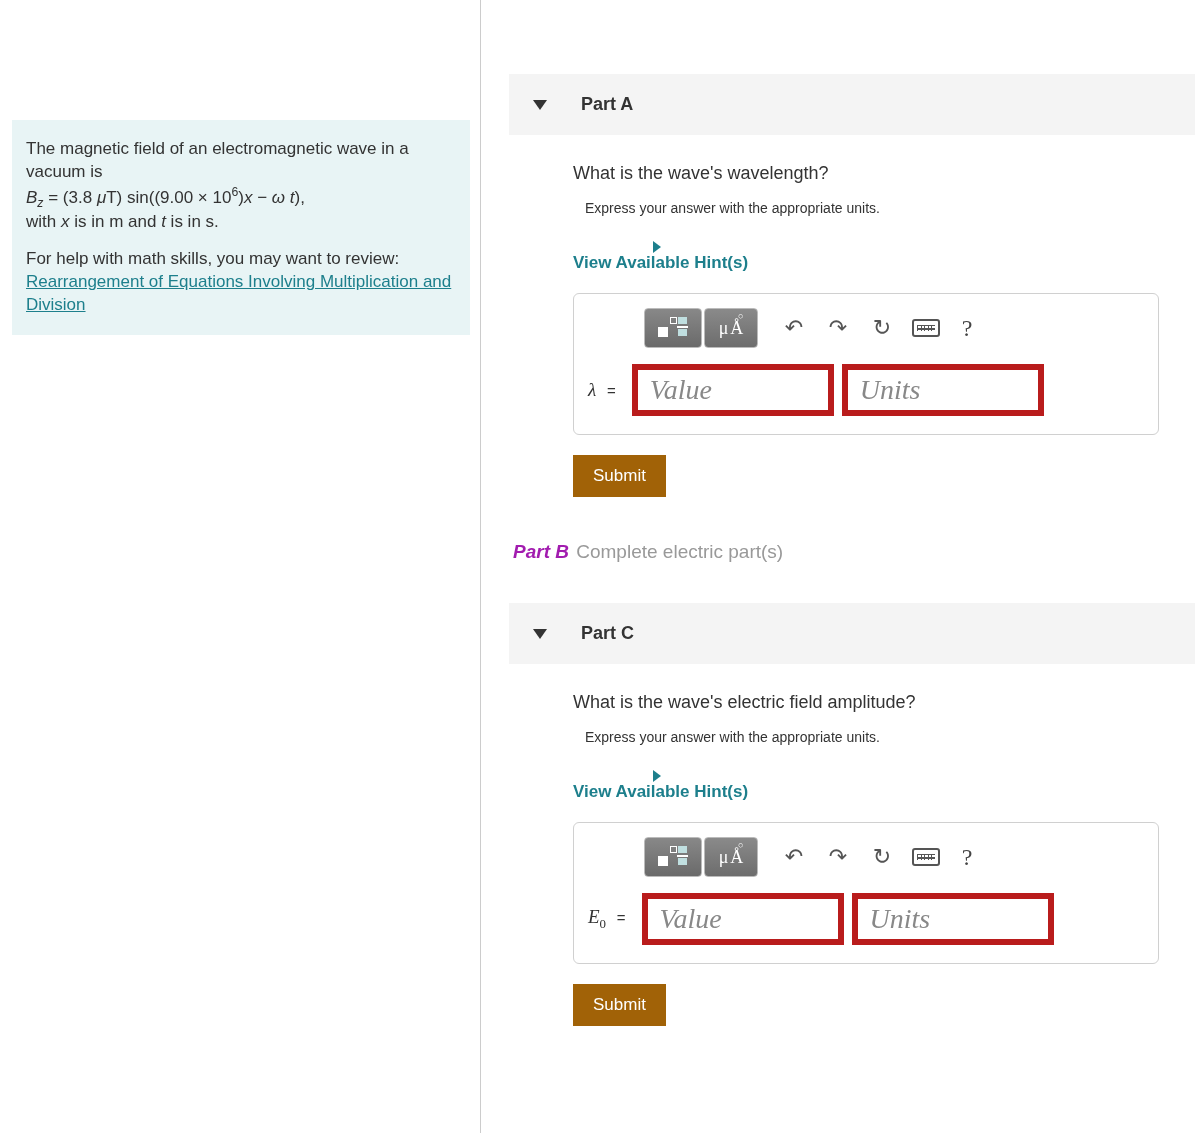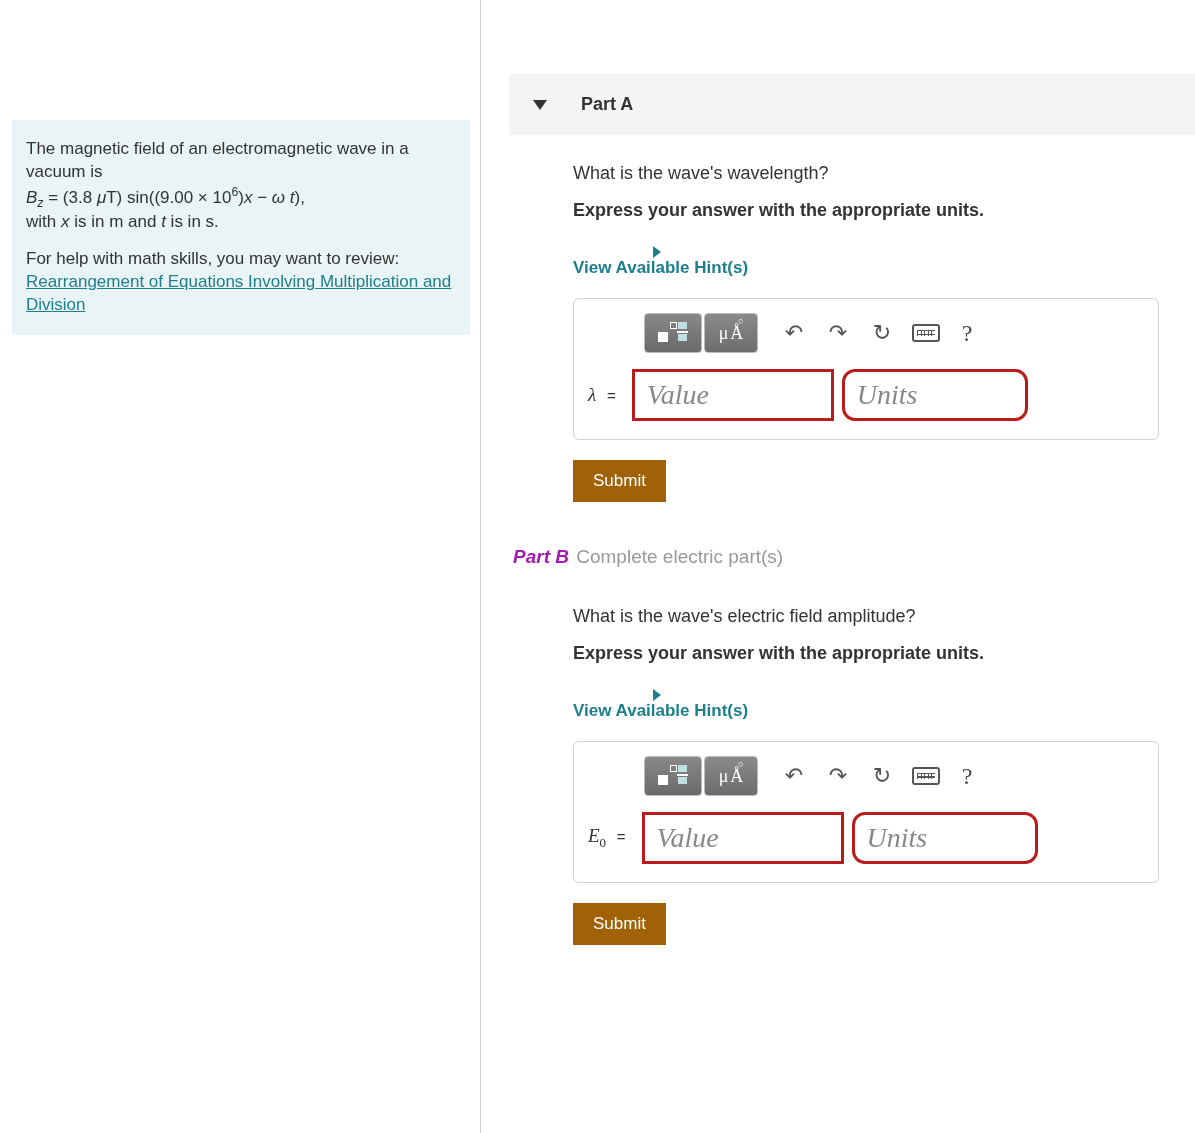--- a/index.html
+++ b/index.html
@@ -77,21 +77,21 @@
   }
   .part-title {
     font-weight: bold;
     font-size: 18px;
     color: #333;
   }
   .part-body {
     padding: 28px 36px 10px 64px;
   }
   .question { margin: 0 0 16px 0; font-size: 18px; }
-  .instruction { font-weight: bold; margin: 0 0 22px 0; font-size: 18px; }
+  .instruction { font-weight: normal; margin: 0 0 22px 12px; font-size: 14px; }
   .hints-link {
     color: #1d7f8c;
     font-weight: bold;
     font-size: 17px;
     cursor: pointer;
     display: inline-flex;
     align-items: center;
     flex-direction: column;
   }
 
@@ -180,33 +180,33 @@
   .var-label {
     font-family: 'Times New Roman', serif;
     font-size: 19px;
     font-style: italic;
     margin-right: 2px;
     white-space: nowrap;
   }
   .var-label .ssub { font-size: 0.68em; font-style: normal; vertical-align: sub; }
   .eq-sign { font-family: Arial, sans-serif; font-size: 15px; font-style: normal; margin: 0 6px 0 6px; }
   .field {
-    border: 3px solid #b91c1c;
+    border: 6px solid #b91c1c;
     height: 52px;
     display: flex;
     align-items: center;
     padding: 0 12px;
     font-family: 'Times New Roman', serif;
     font-style: italic;
     font-size: 28px;
     color: #888;
     background: #fff;
   }
   .field.value { width: 202px; }
-  .field.units { width: 186px; border-radius: 13px; }
+  .field.units { width: 202px; }
   .submit-btn {
     background: #a16207;
     color: #fff;
     border: none;
     padding: 11px 20px;
     font-size: 17px;
     margin-top: 20px;
     cursor: pointer;
   }
   .partb-row {
@@ -301,20 +301,24 @@
       </div>
 
       <button class="submit-btn">Submit</button>
     </div>
 
     <div class="partb-row">
       <span class="partb-label">Part B</span>
       <span class="partb-msg">Complete electric part(s)</span>
     </div>
 
+    <div class="part-header second">
+      <span class="caret-down"></span>
+      <span class="part-title">Part C</span>
+    </div>
     <div class="part-body">
       <p class="question">What is the wave's electric field amplitude?</p>
       <p class="instruction">Express your answer with the appropriate units.</p>
       <div class="hints-link">
         <span class="caret-right-s"></span>
         <span>View Available Hint(s)</span>
       </div>
 
       <div class="answer-box">
         <div class="toolbar">

